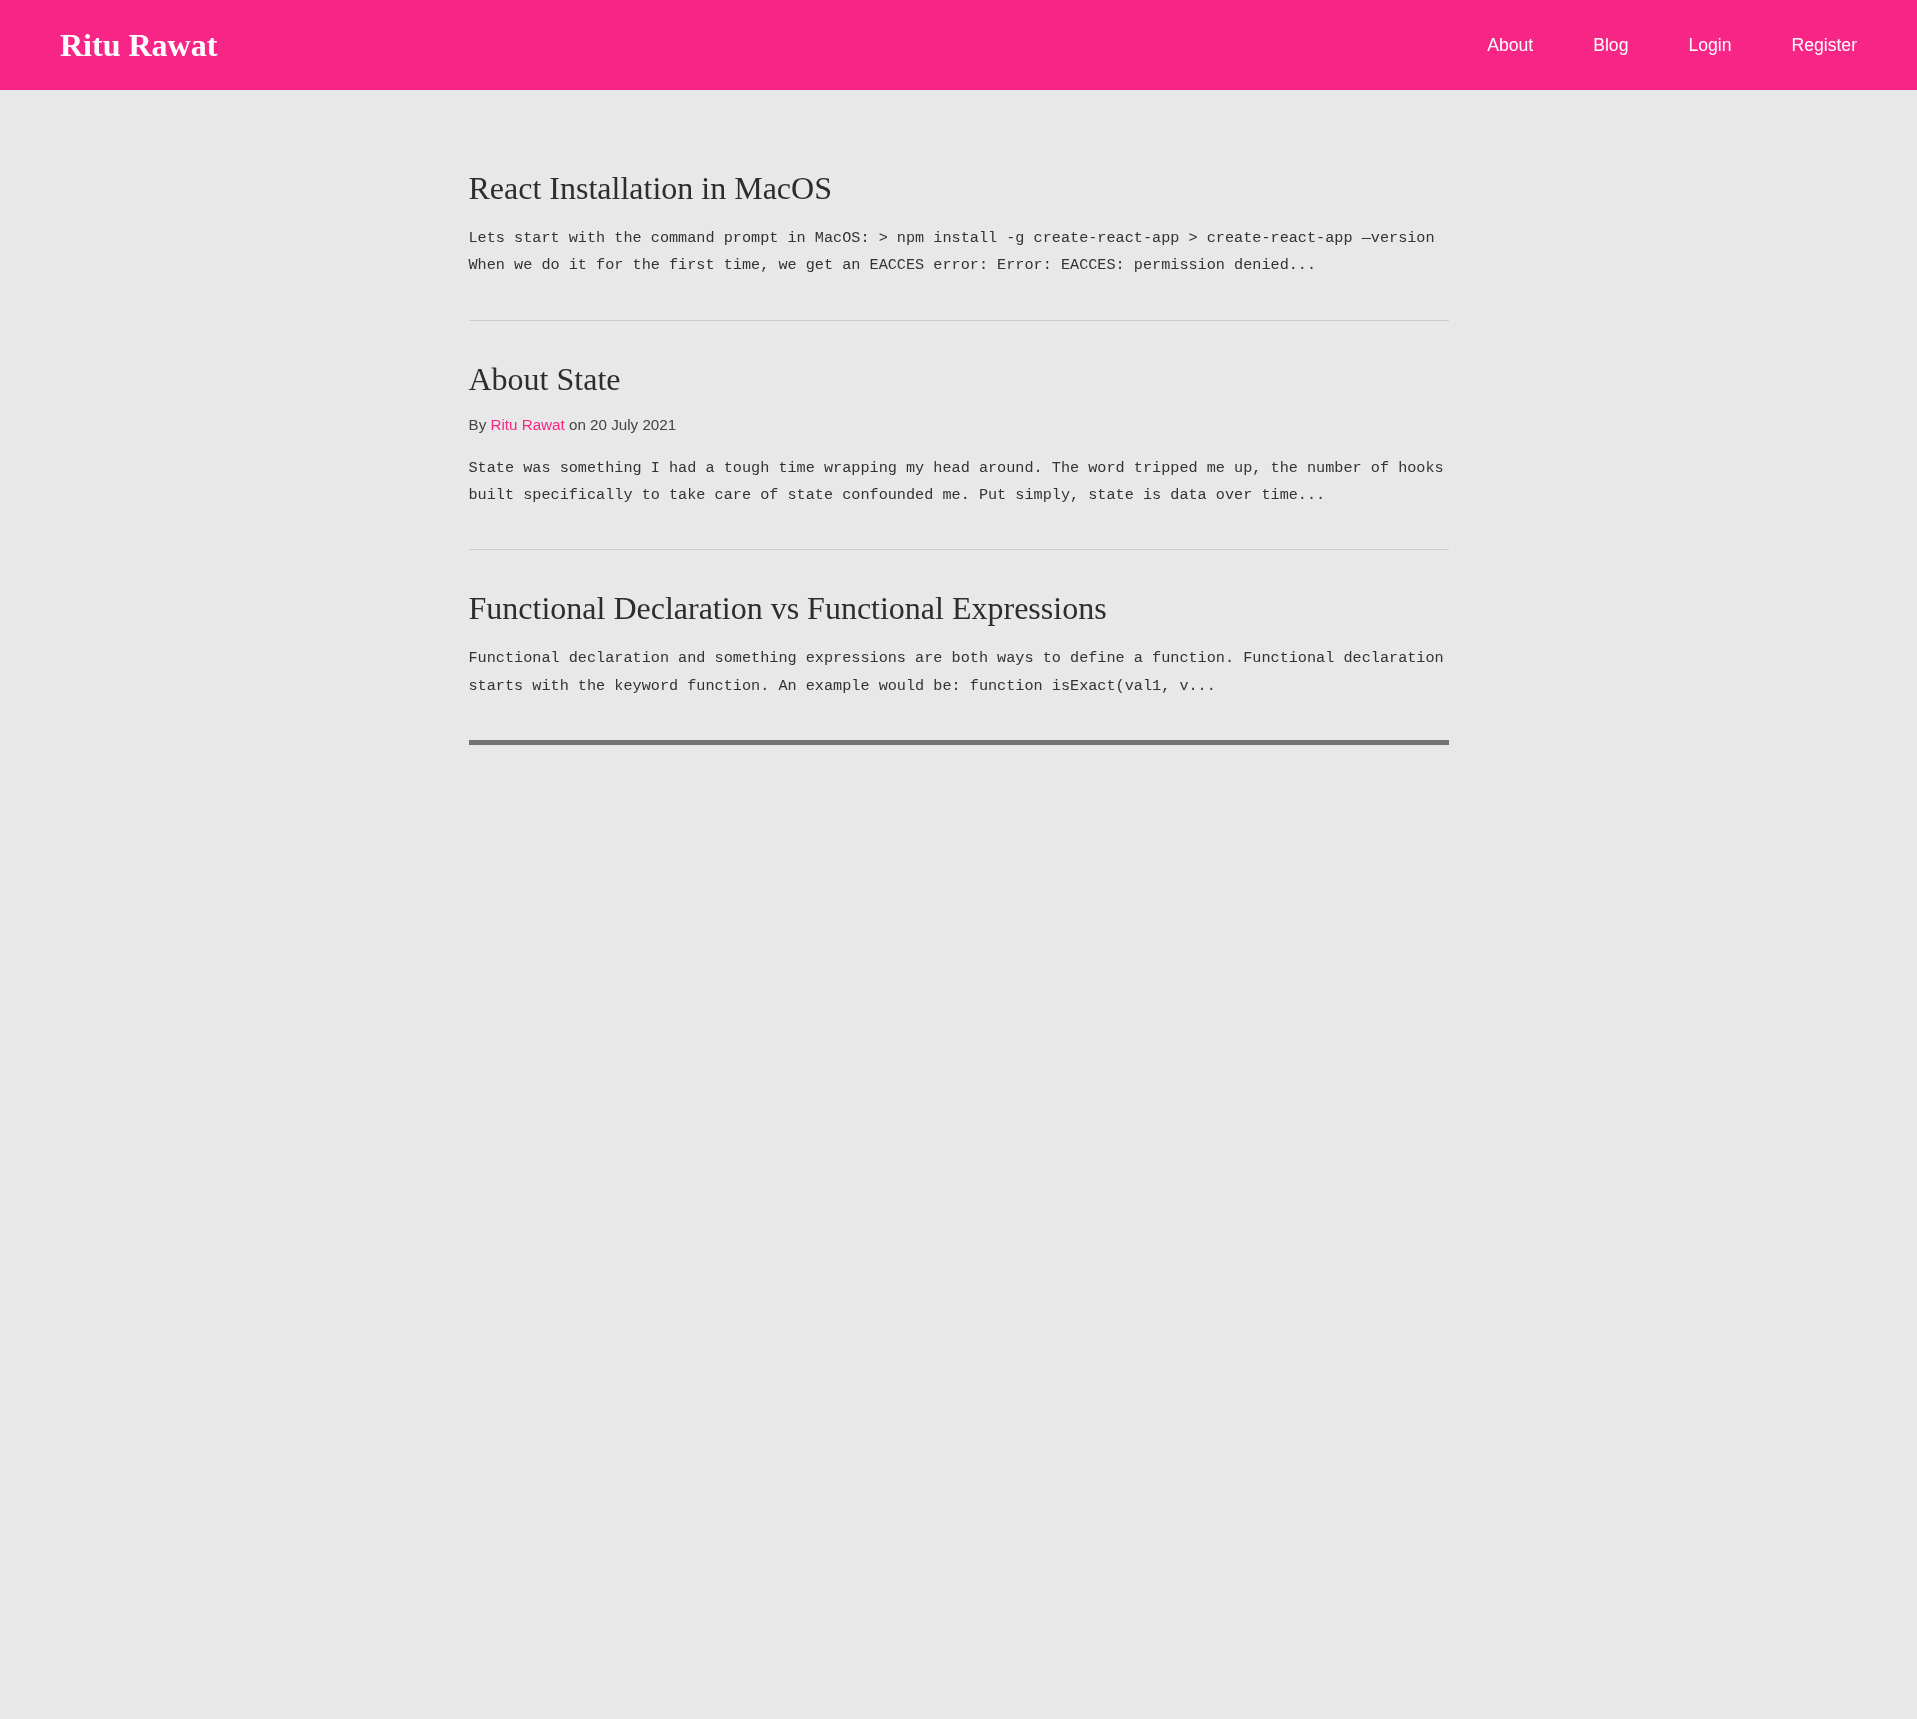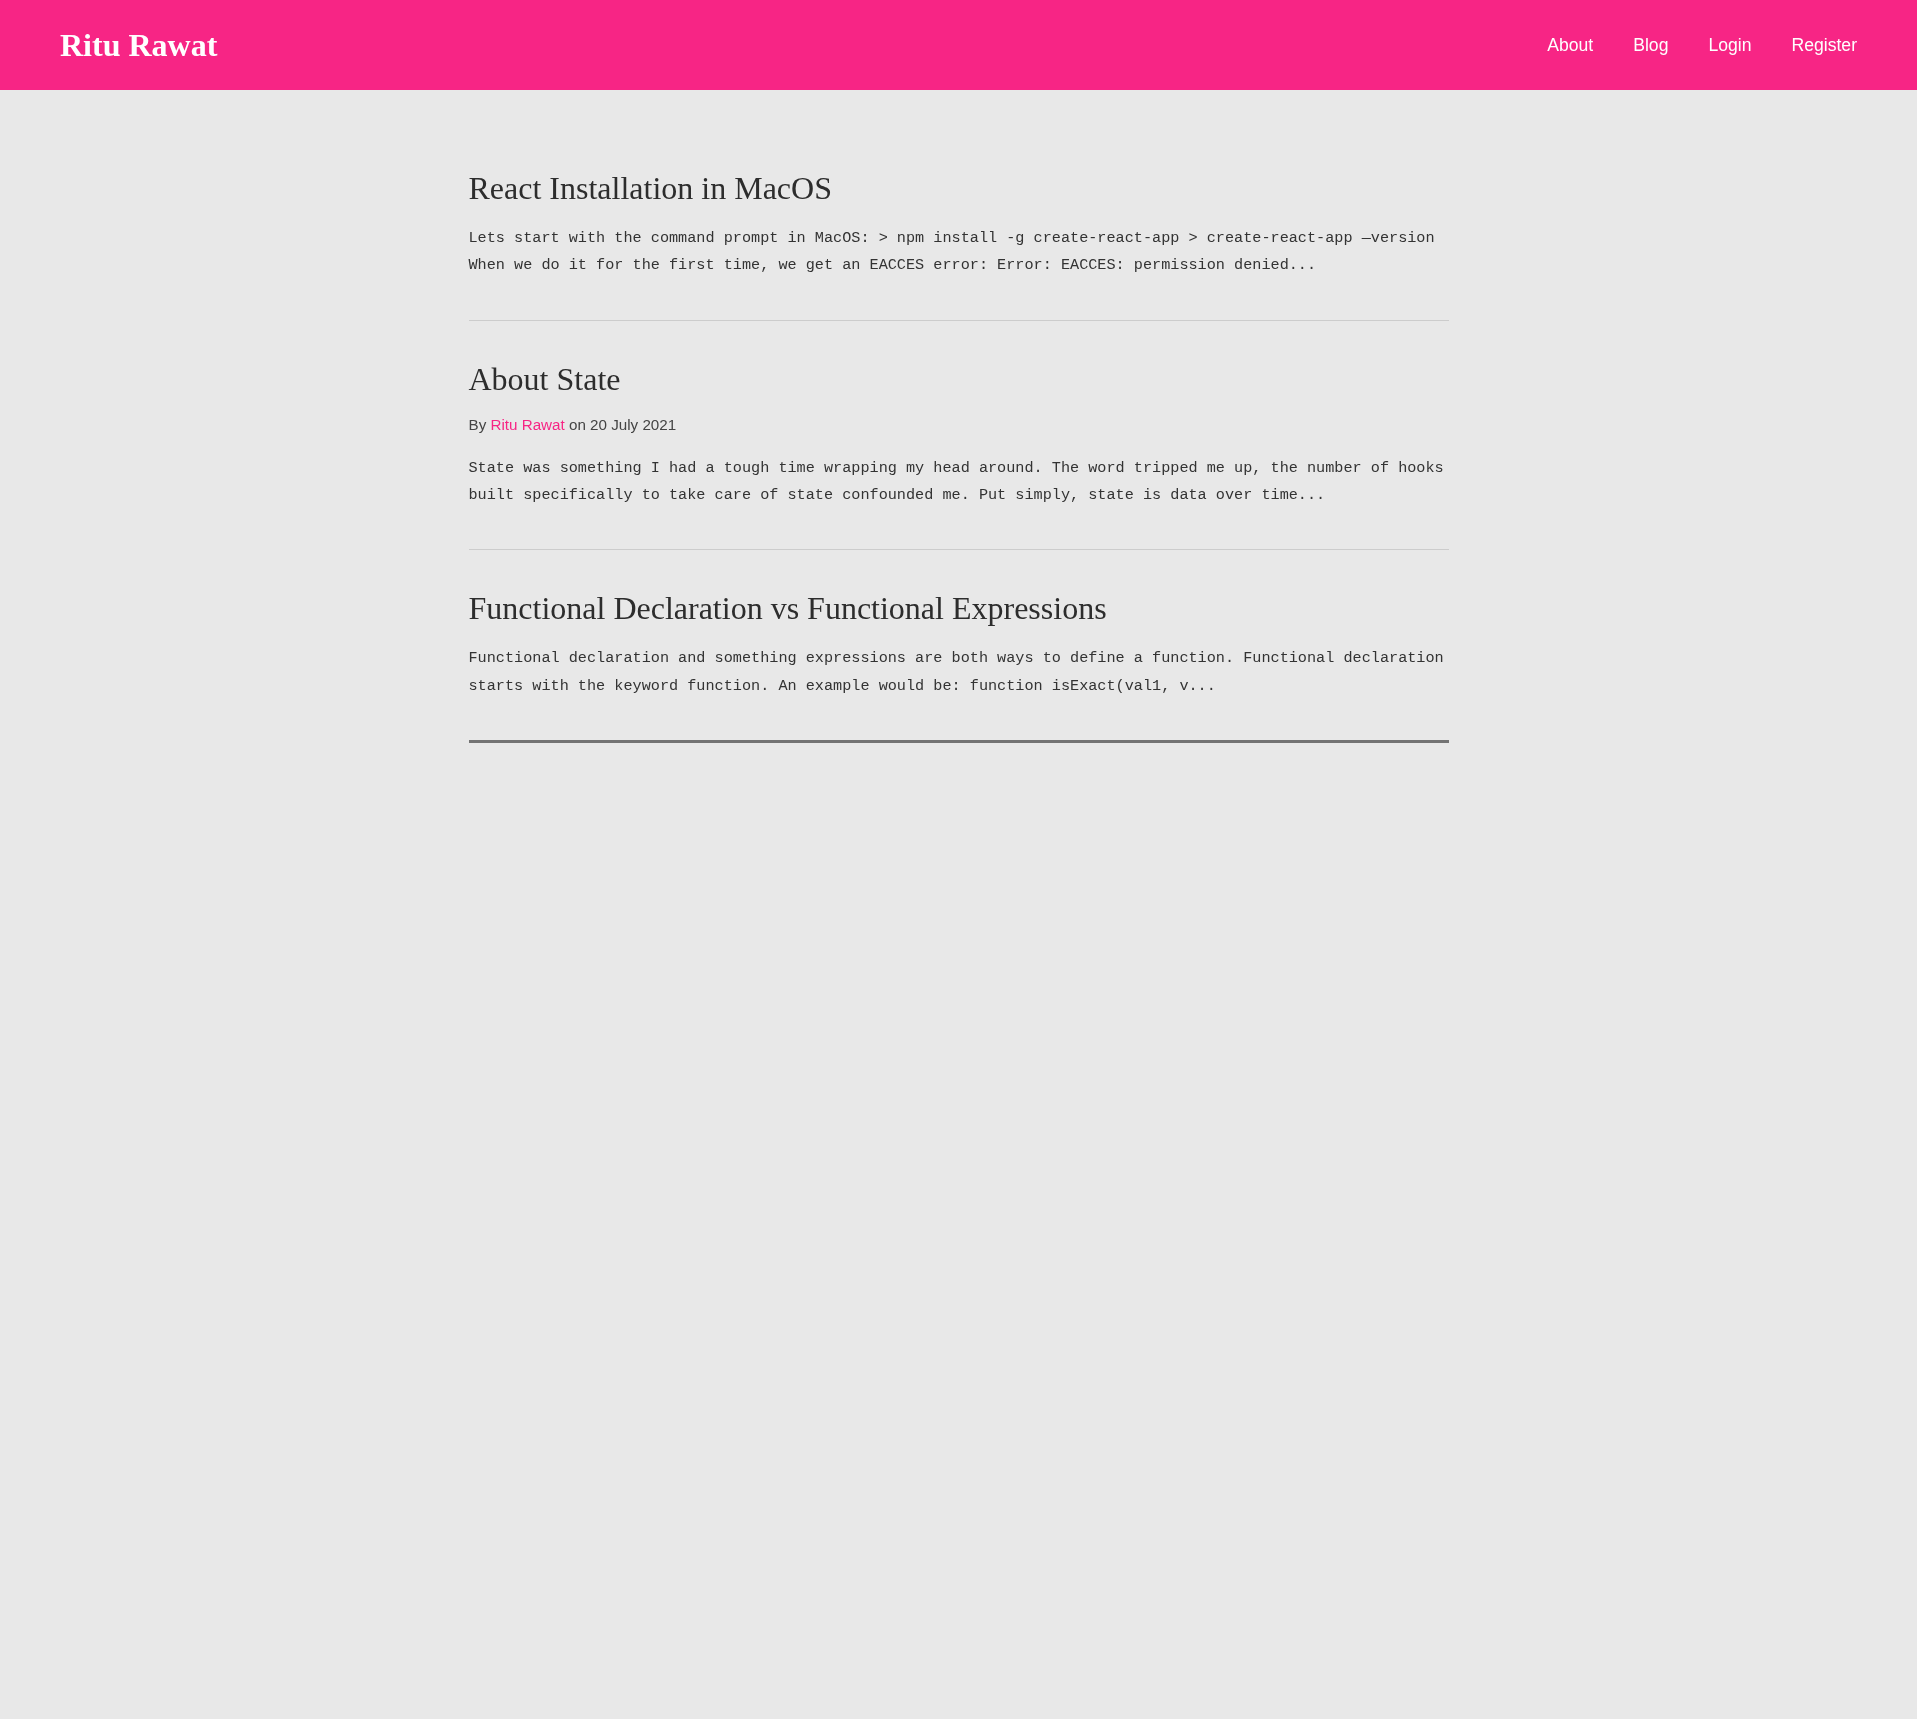--- a/index.html
+++ b/index.html
@@ -27,21 +27,21 @@
     .nav-brand {
       color: #fff;
       font-size: 2rem;
       font-weight: bold;
       font-family: Georgia, serif;
       text-decoration: none;
     }
 
     .nav-links {
       display: flex;
-      gap: 40px;
+      gap: 60px;
       list-style: none;
     }
 
     .nav-links li a {
       color: #fff;
       text-decoration: none;
       font-size: 1.1rem;
       font-family: Arial, sans-serif;
     }
 
@@ -51,21 +51,21 @@
       margin: 0 auto;
       padding: 40px 60px;
     }
 
     article {
       padding: 40px 0;
       border-bottom: 1px solid #ccc;
     }
 
     article:last-child {
-      border-bottom: 3px solid #737373;
+      border-bottom: 5px solid #737373;
     }
 
     .article-title {
       font-size: 2rem;
       font-weight: normal;
       color: #2d2d2d;
       margin-bottom: 18px;
       font-family: Georgia, serif;
     }
 

